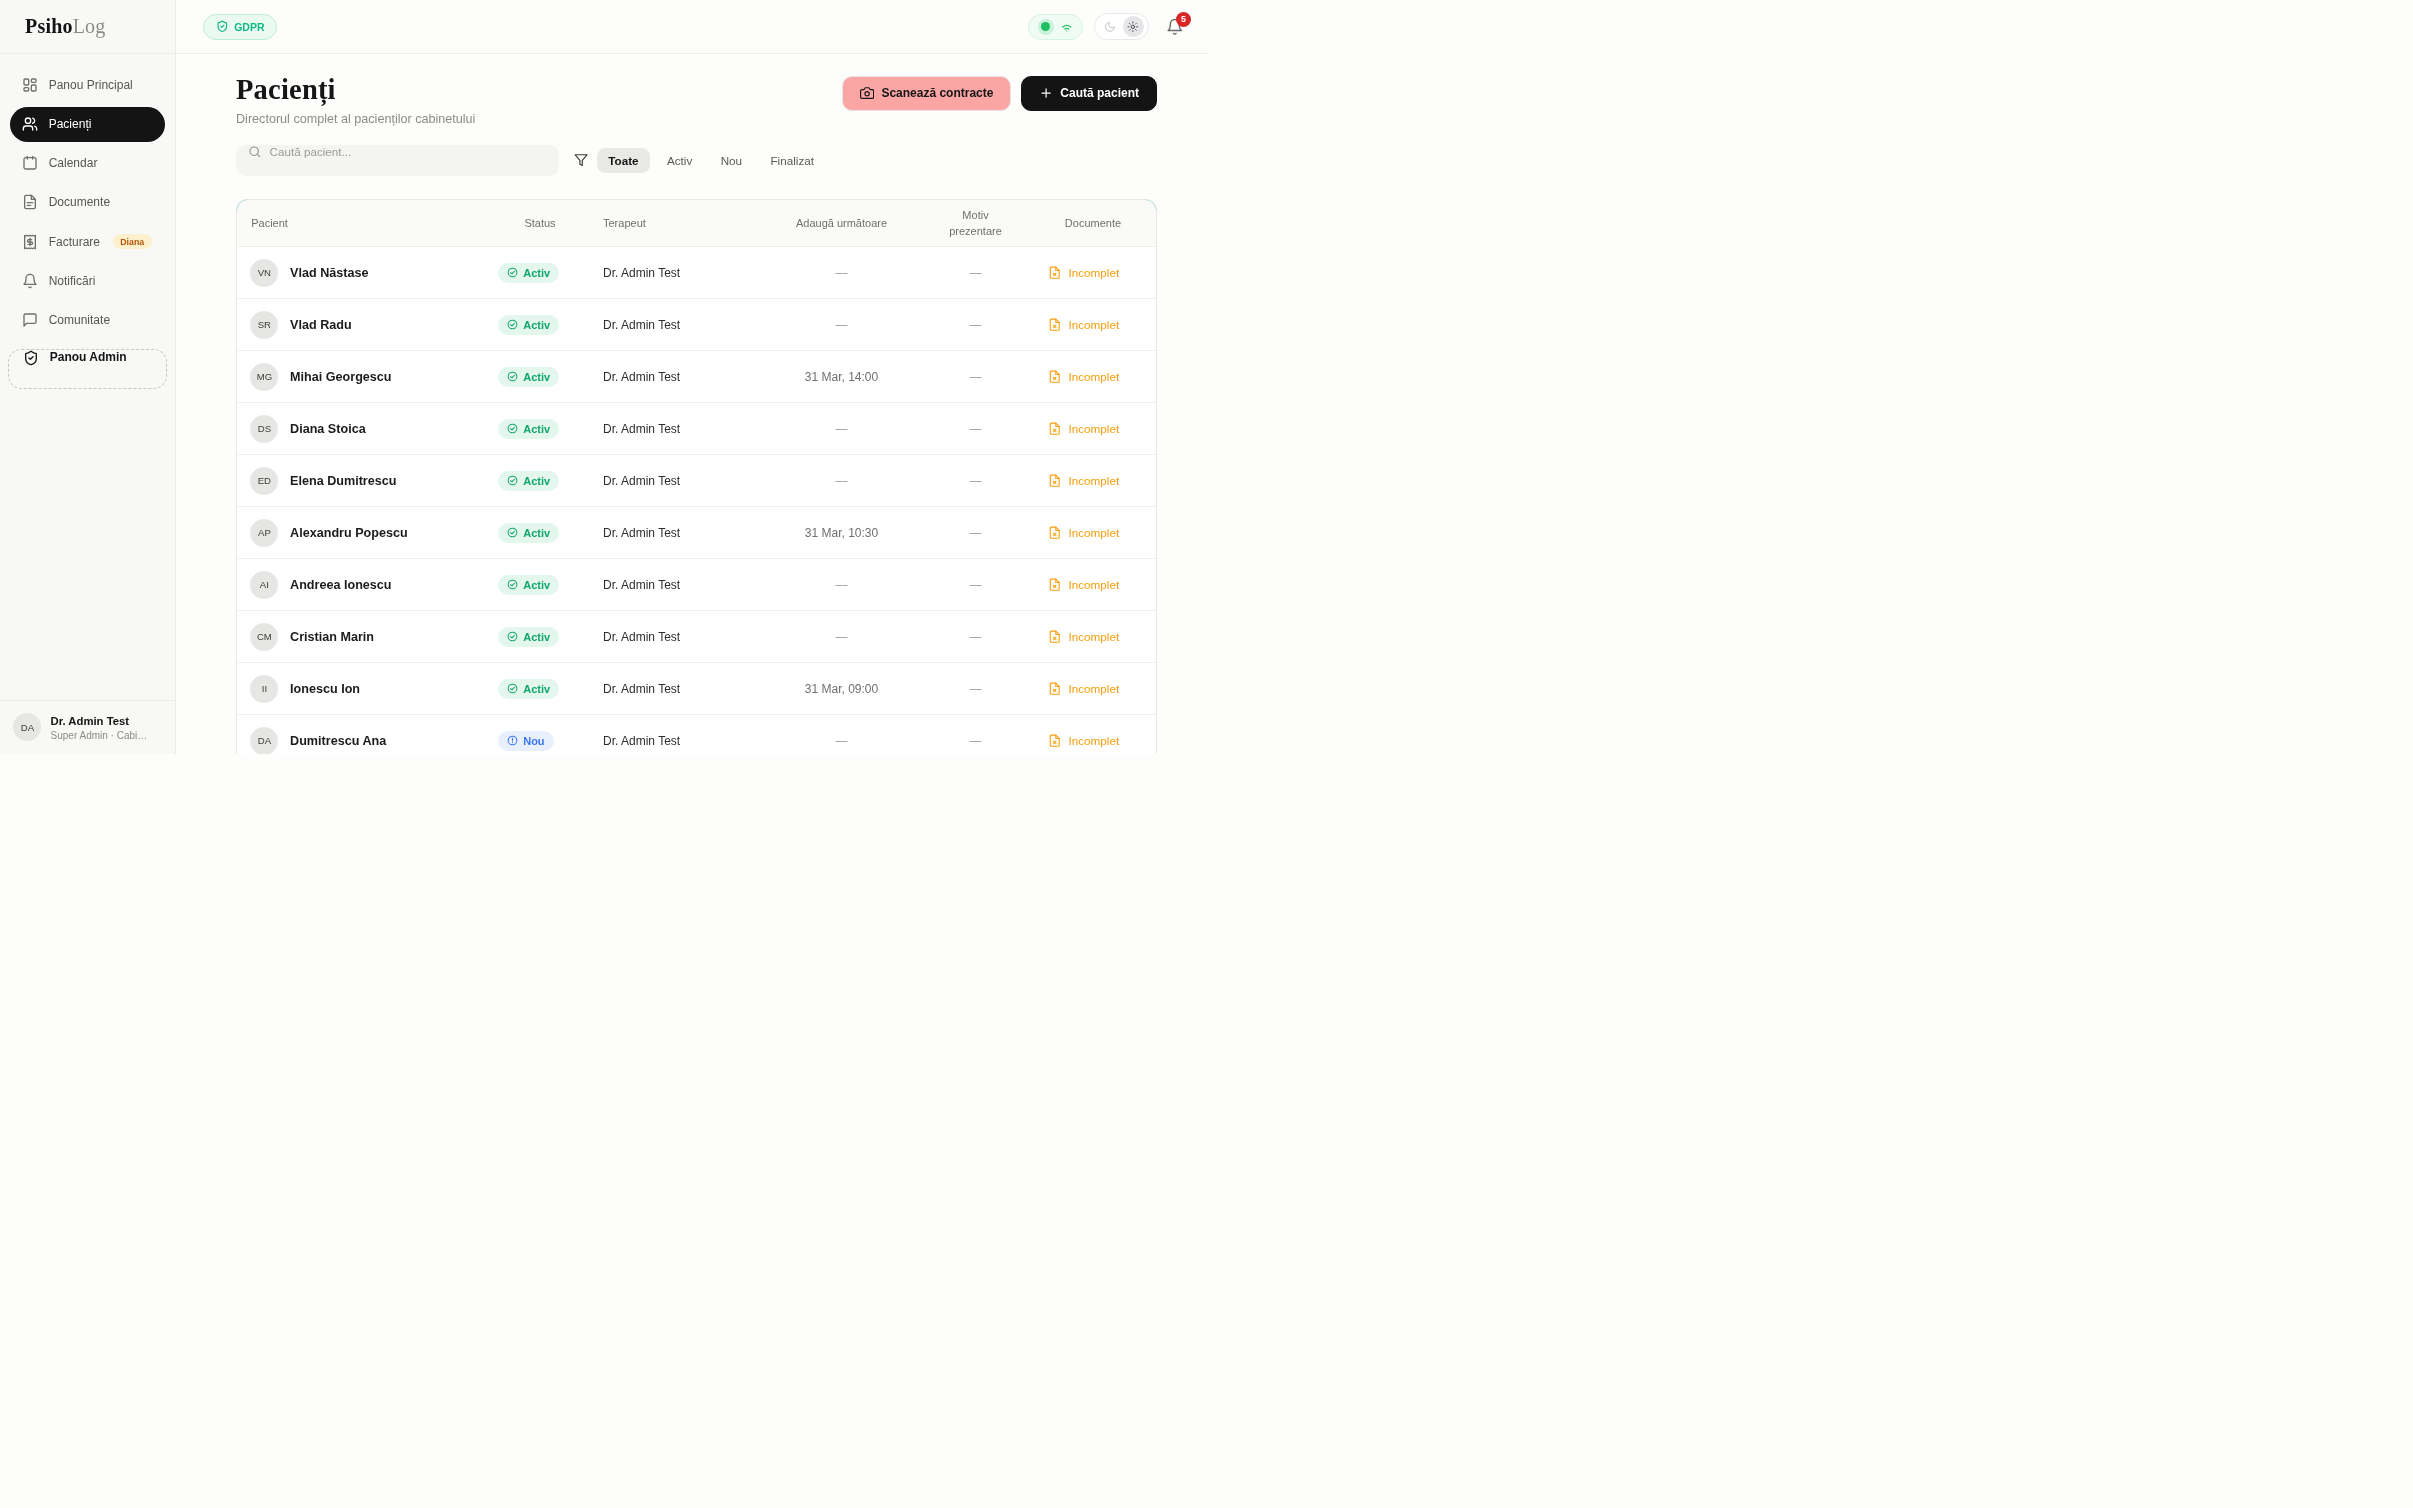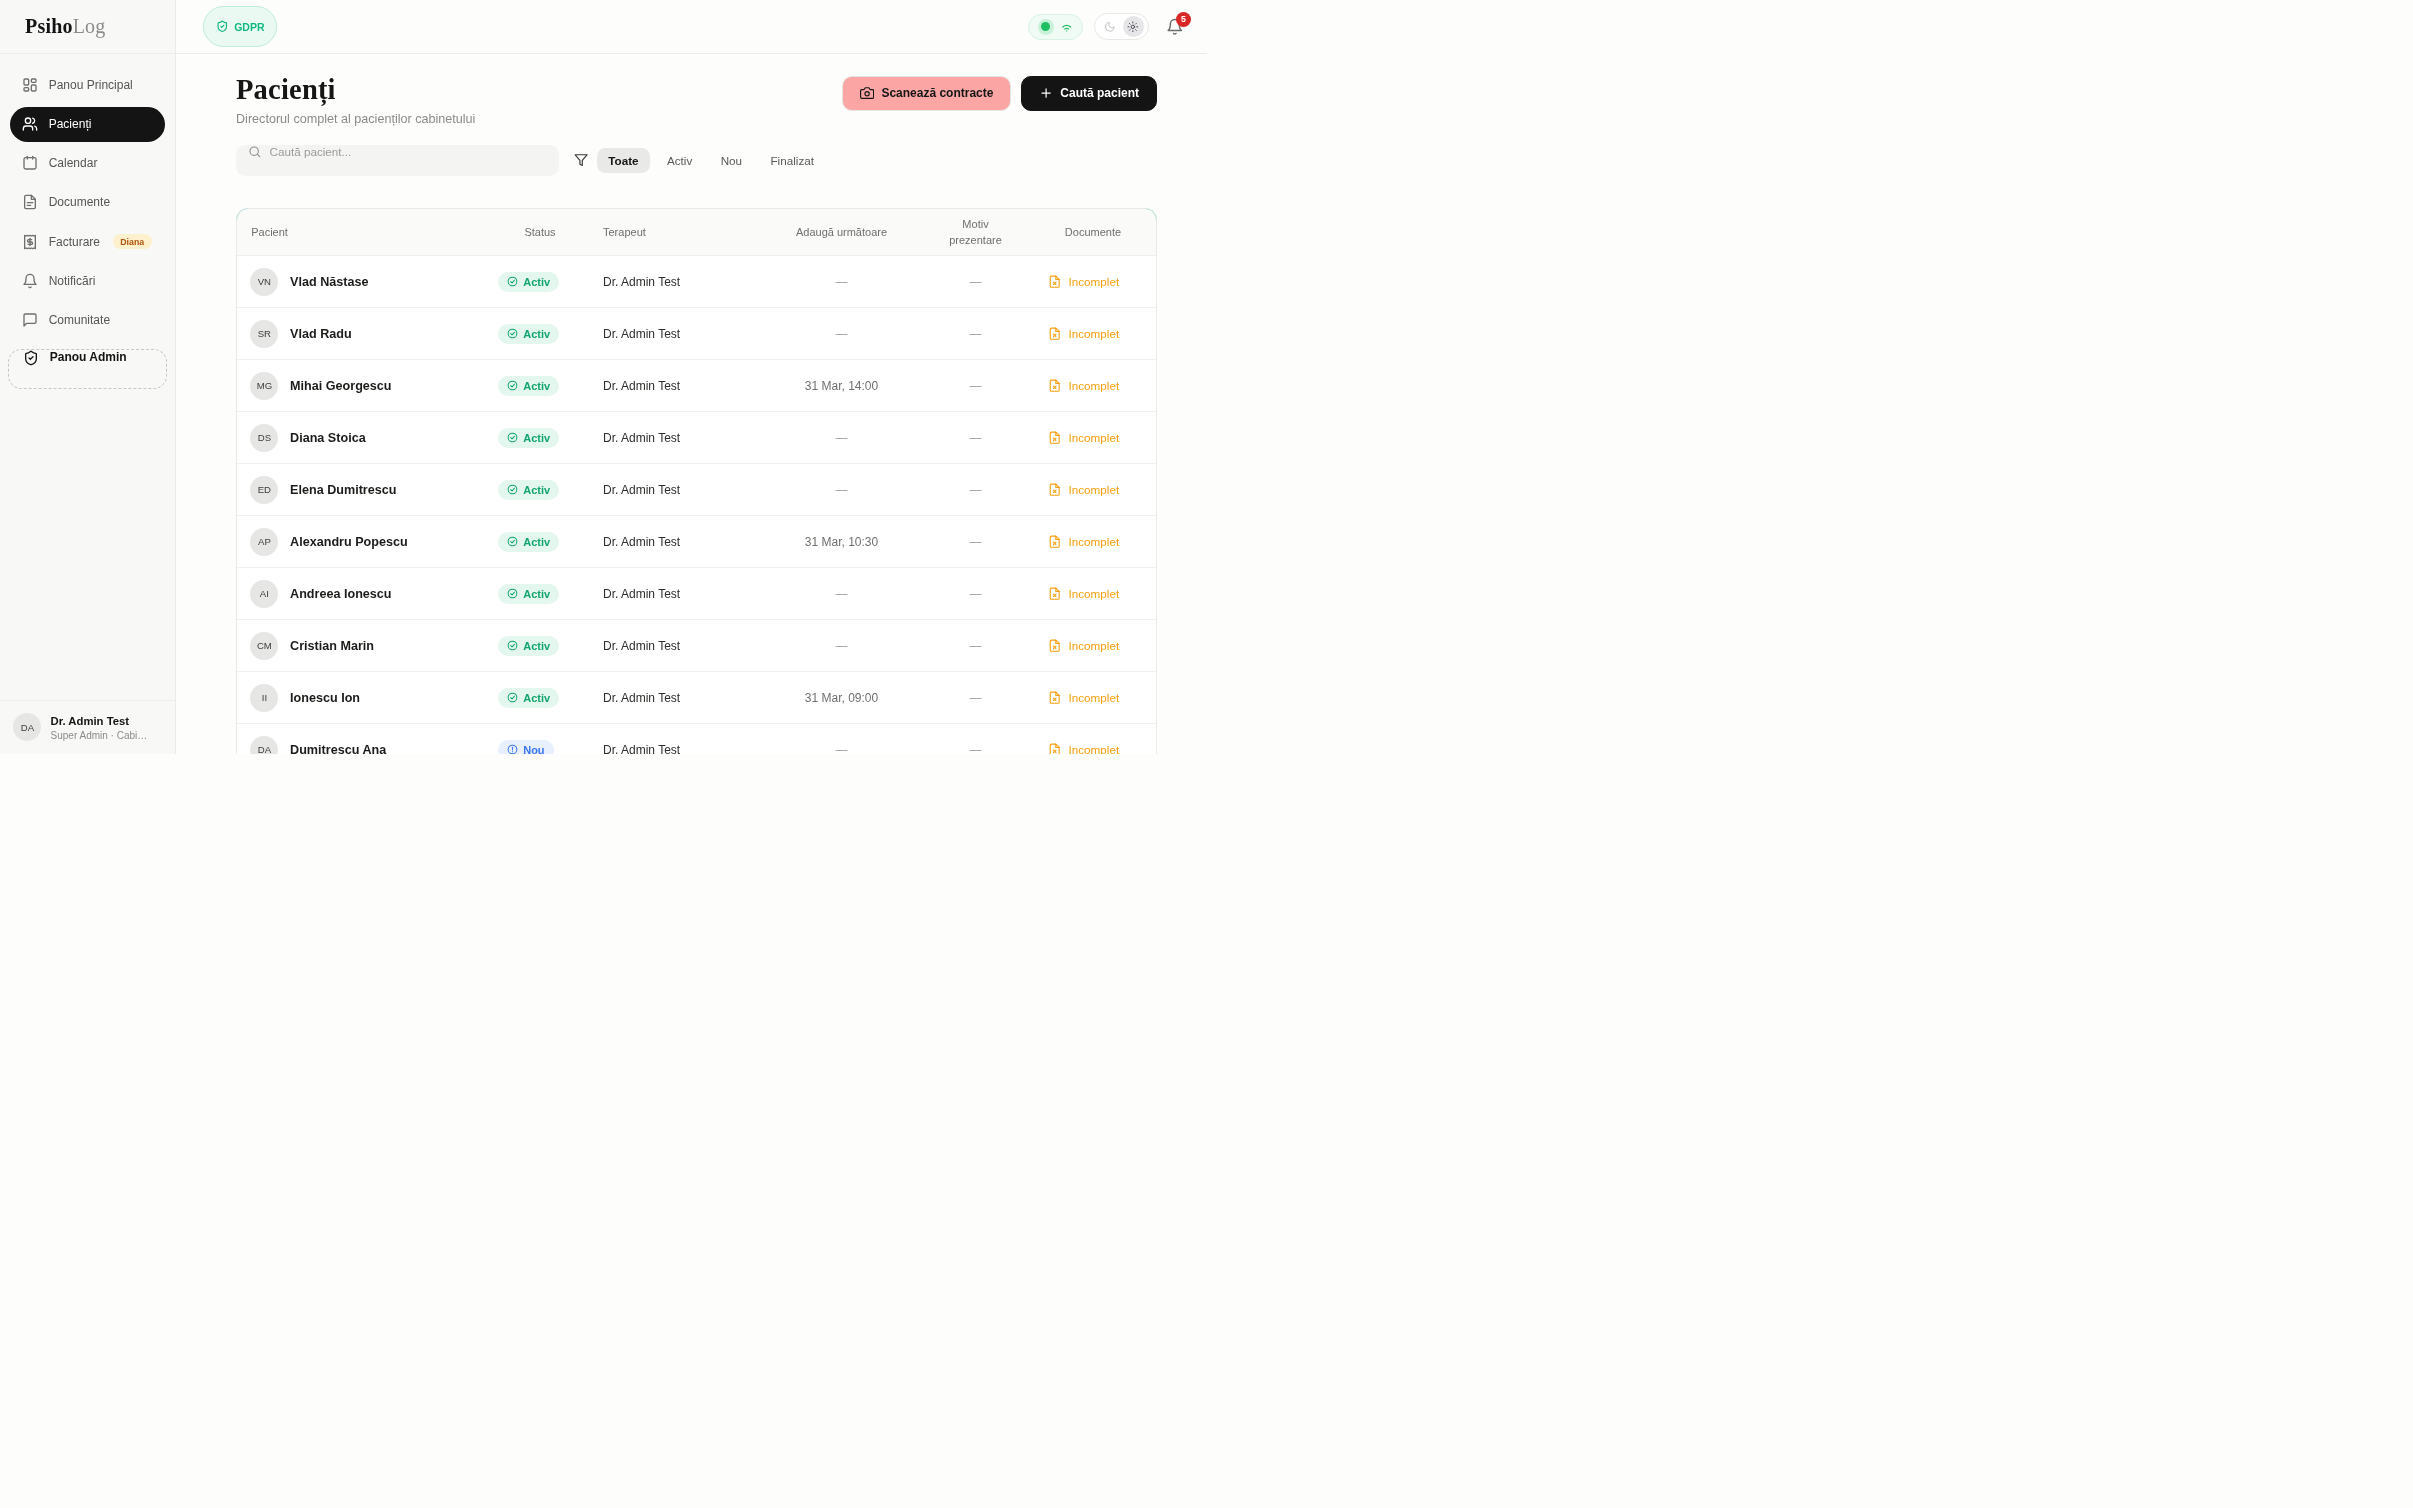--- a/index.html
+++ b/index.html
@@ -24,21 +24,21 @@
   .admin-pill span { font-size: 12px; font-weight: 700; color: #141414; }
   .side-spacer { flex: 1; }
   .side-user { border-top: 0.8px solid #ececea; padding: 12.6px 13.4px; display: flex; align-items: center; gap: 9.2px; }
   .avatar { width: 28px; height: 28px; min-width: 28px; border-radius: 50%; background: #e6e6e4; color: #3d3d3b; font-size: 9.6px; font-weight: 400; display: flex; align-items: center; justify-content: center; }
   .side-user .u-name { font-size: 11.3px; font-weight: 700; color: #141414; line-height: 1.35; }
   .side-user .u-role { font-size: 10px; color: #8b8b89; white-space: nowrap; overflow: hidden; text-overflow: ellipsis; max-width: 99px; }
 
   
   .main { flex: 1; display: flex; flex-direction: column; min-width: 0; }
   .topbar { height: 54px; min-height: 54px; border-bottom: 0.8px solid #ececea; display: flex; align-items: center; justify-content: space-between; padding: 0 23.5px 0 27px; }
-  .gdpr-pill { display: inline-flex; align-items: center; gap: 5.9px; background: #eafaf2; border: 0.8px solid #bfeed6; border-radius: 837px; height: 41px; padding: 0 11.7px; color: #10b981; font-size: 10.5px; font-weight: 700; }
+  .gdpr-pill { display: inline-flex; align-items: center; gap: 5.9px; background: #eafaf2; border: 0.8px solid #bfeed6; border-radius: 837px; height: 26px; padding: 0 11.7px; color: #10b981; font-size: 10.5px; font-weight: 700; }
   .gdpr-pill svg { width: 12.6px; height: 12.6px; }
   .top-right { display: flex; align-items: center; gap: 11px; }
   .online-pill { display: inline-flex; align-items: center; gap: 5.9px; background: #effbf4; border: 0.8px solid #d8f3e3; border-radius: 837px; height: 26px; padding: 0 9.2px; }
   .online-halo { width: 16px; height: 16px; border-radius: 50%; background: rgba(34,197,94,.18); display: flex; align-items: center; justify-content: center; }
   .online-dot { width: 9.2px; height: 9.2px; border-radius: 50%; background: #1fbf63; }
   .online-pill svg { width: 13.4px; height: 13.4px; color: #1fbf63; }
   .theme-toggle { display: inline-flex; align-items: center; gap: 3.4px; background: #fff; border: 0.8px solid #e8e8e6; border-radius: 837px; height: 27px; padding: 0 4.2px; cursor: pointer; }
   .theme-toggle .moon-slot { width: 20px; height: 20px; display: flex; align-items: center; justify-content: center; color: #c2c2c0; }
   .theme-toggle .sun-slot { width: 21px; height: 21px; border-radius: 50%; background: #e6e6e9; display: flex; align-items: center; justify-content: center; color: #474751; }
   .theme-toggle svg { width: 11.7px; height: 11.7px; }
@@ -62,21 +62,21 @@
   .search-box svg { width: 13.4px; height: 13.4px; color: #8f8f8d; flex: none; }
   .search-box input { border: none; outline: none; background: transparent; font-size: 11.7px; color: #3a3a38; width: 100%; font-family: inherit; }
   .search-box input::placeholder { color: #9b9b99; }
   .funnel { margin: 0 8.4px 0 15px; color: #3a3a38; display: flex; }
   .funnel svg { width: 14.2px; height: 14.2px; }
   .tabs { display: flex; align-items: center; gap: 5px; }
   .tab { border: none; background: transparent; font-family: inherit; font-size: 11.7px; font-weight: 500; color: #5a5a58; padding: 5.9px 11.7px; border-radius: 8.4px; cursor: pointer; }
   .tab.active { background: #e9e9e7; color: #161616; font-weight: 700; }
 
   
-  .table-card { margin-top: 32px; background: #14b8a6; border: 0.8px solid #e9e9e7; border-radius: 11.7px; overflow: hidden; padding-bottom: 11.7px; }
+  .table-card { margin-top: 23px; background: #14b8a6; border: 0.8px solid #e9e9e7; border-radius: 11.7px; overflow: hidden; padding-bottom: 11.7px; }
   .trow { display: grid; grid-template-columns: minmax(0,1fr) 84px 180px 159px 109px 126px; align-items: center; }
   .thead { background: #fafaf8; border-bottom: 0.8px solid #eeeeec; min-height: 47px; color: #6f6f6d; font-size: 11px; }
   .th { padding: 6.7px 0; }
   .th-pacient { padding-left: 14.2px; }
   .th-center { text-align: center; }
   .th-motiv { text-align: center; padding: 6.7px 20px; line-height: 1.5; }
   .th-doc { text-align: center; }
   .th-terapeut { padding-left: 21px; }
   .row { min-height: 52px; border-bottom: 0.8px solid #f0f0ee; background: #fff; }
   .cell-pacient { display: flex; align-items: center; gap: 11.7px; padding-left: 13.4px; }

